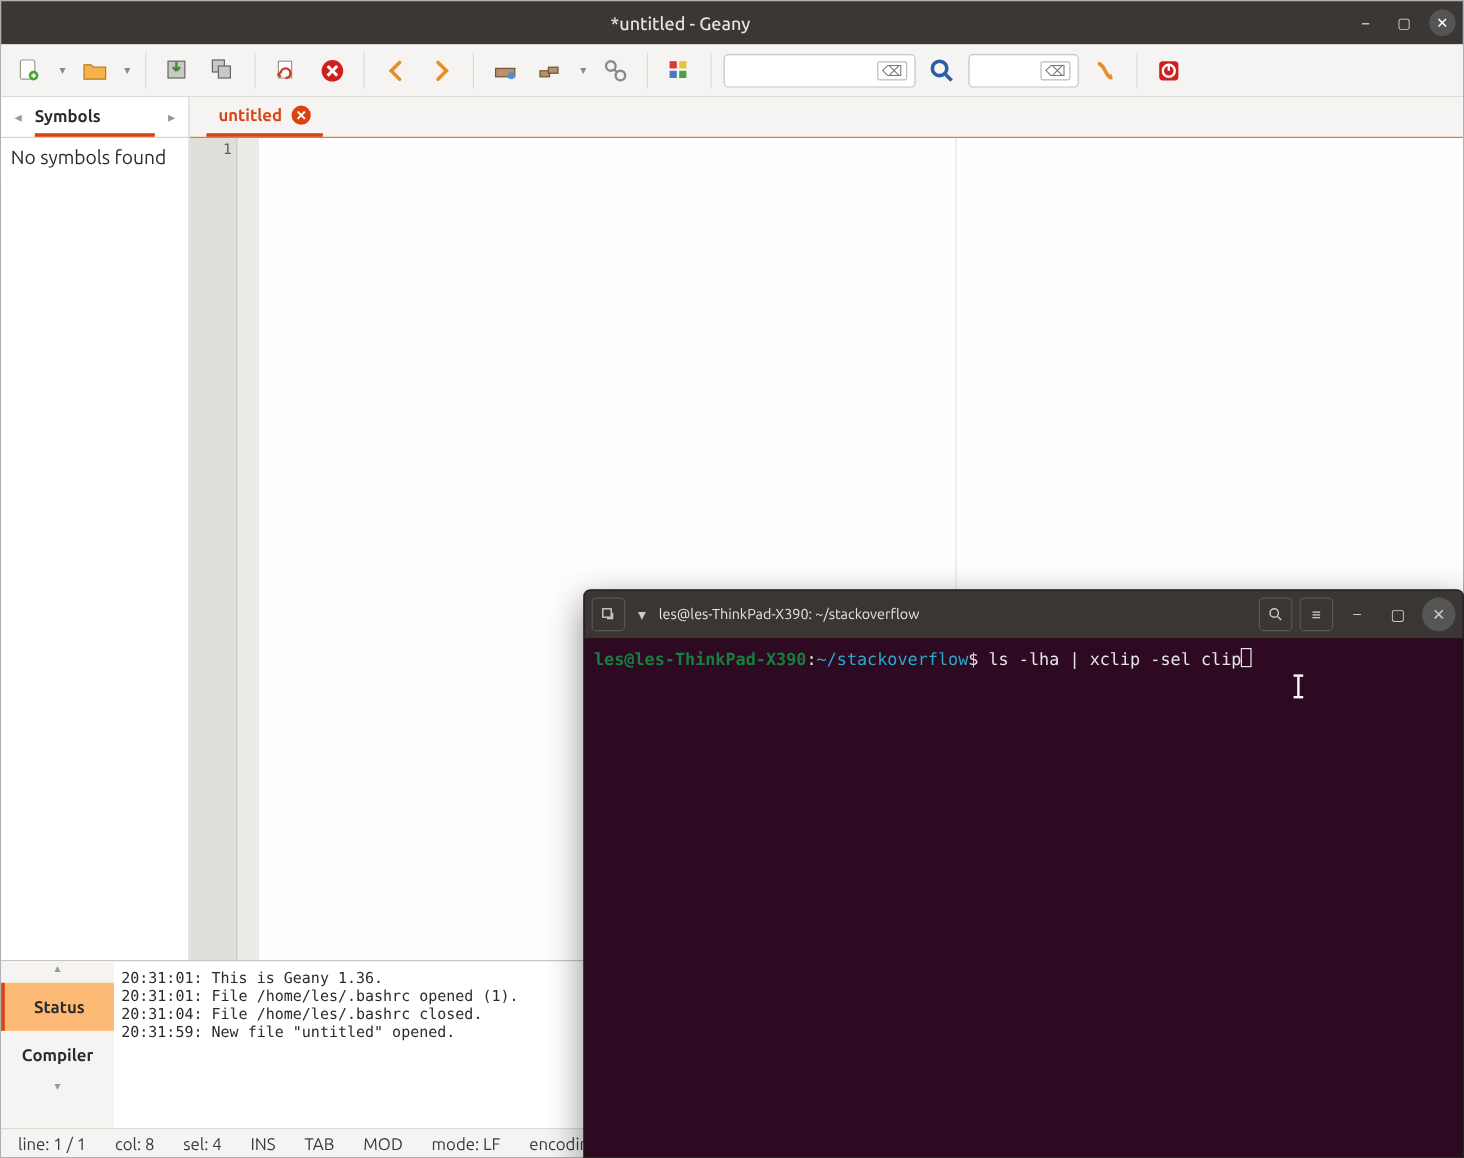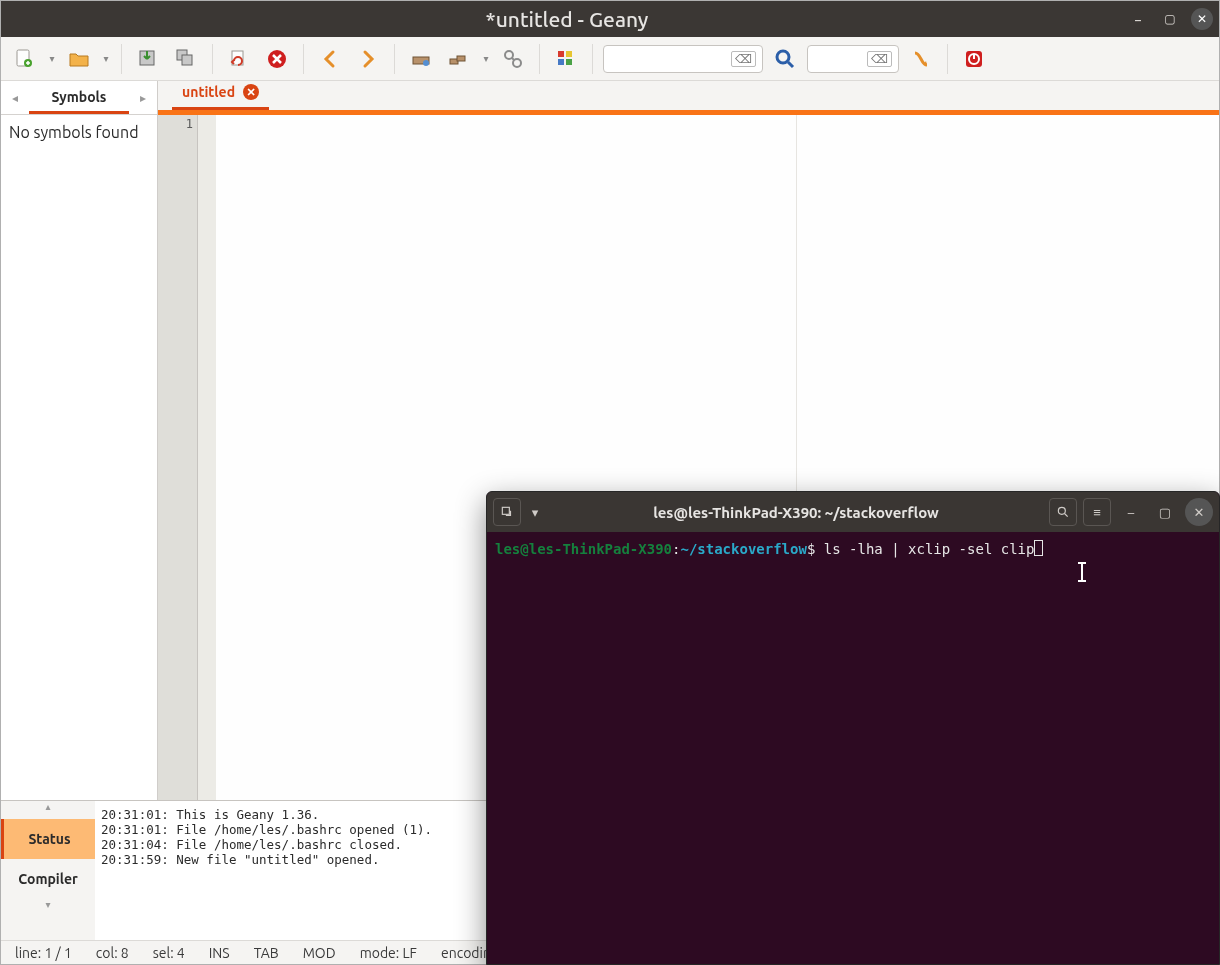--- a/index.html
+++ b/index.html
@@ -23,21 +23,21 @@
     position: absolute; top: 0; left: 0;
   }
   .titlebar {
     height: 36px;
     background: #3b3734;
     display: flex; align-items: center;
     color: #e7e5e3;
     font-weight: 500;
     padding: 0 6px;
   }
-  .titlebar .title { flex: 1; text-align: center; font-size: 21px; }
+  .titlebar .title { flex: 1; text-align: center; font-size: 15px; }
   .title-controls { display: flex; gap: 10px; align-items: center; }
   .title-btn {
     width: 22px; height: 22px; border-radius: 11px;
     display: flex; align-items: center; justify-content: center;
     color: #ddd9d5; font-size: 12px;
   }
   .title-btn.close { background: #555; color: #fff; }
 
   .menubar {
     height: 28px;
@@ -79,32 +79,32 @@
     width: 156px;
     background: #fff;
     display: flex; flex-direction: column;
   }
   .sidebar-tabs {
     height: 34px; display: flex; align-items: center;
     border-bottom: 1px solid #d5d2cf;
   }
   .side-arrow { width: 28px; text-align: center; color: #999; font-size: 12px; }
   .side-tab {
-    flex: 1; text-align: center; font-weight: 600; color: #2b2b2b;
+    flex: 1; text-align: left; font-weight: 600; color: #2b2b2b;
     border-bottom: 3px solid #d94412; padding-bottom: 6px; padding-top:7px;
   }
   .symbols-msg { padding: 8px; color: #2b2b2b; font-size: 16px; background:#fff; }
 
   .editor-pane {
     flex: 1; display: flex; flex-direction: column; background: #fff;
     border-left: 1px solid #d0cdca;
   }
   .doc-tabs {
     height: 34px; display: flex; align-items: flex-end;
-    border-bottom: 5px solid #f97316; padding-left: 14px; background:#f5f4f2;
+    border-bottom: 1px solid #f97316; padding-left: 14px; background:#f5f4f2;
   }
   .doc-tab {
     display: flex; align-items: center; gap: 8px;
     padding: 7px 10px 7px 10px;
     border-bottom: 3px solid #d94412;
     font-weight: 700; color: #d94412;
   }
   .doc-close { background: #d94412; color: #fff; border-radius: 50%; width:16px; height:16px; font-size:11px; display:flex; align-items:center; justify-content:center; }
 
   .editor-body { flex: 1; display: flex; background: #fff; }
@@ -149,28 +149,28 @@
   }
   .term-header {
     height: 40px; background: #3a3633;
     display: flex; align-items: center;
     padding: 0 6px; gap: 6px;
   }
   .term-header .sq {
     width: 28px; height: 28px; border: 1px solid #5a5653; border-radius: 4px;
     display:flex; align-items:center; justify-content:center; color:#cfcbc7; font-size:13px;
   }
-  .term-title { flex: 1; color: #e7e5e3; text-align: center; font-size: 15px; font-weight:700;}
+  .term-title { flex: 1; color: #e7e5e3; text-align: left; font-size: 12px; font-weight:400;}
   .term-body {
     flex: 1; background: #2d0a22;
     font-family: "DejaVu Sans Mono", monospace; font-size: 14px;
     color: #e6e6e6; padding: 6px 8px; white-space: pre;
   }
   .term-green  { color: #15803d; font-weight: bold; }
-  .term-cyan   { color: #2aa9c9; font-weight: bold; }
+  .term-cyan   { color: #2aa9c9; font-weight: normal; }
   .term-cursor { display:inline-block; width:9px; height:16px; border:1px solid #e6e6e6; transform:translateY(2px);}
   .term-ibeam {
     position: absolute; width: 2px; height: 16px; background: #fff;
   }
   .term-ibeam::before, .term-ibeam::after {
     content:''; position:absolute; width:8px; height:2px; background:#fff; left:-3px;
   }
   .term-ibeam::before { top:-2px; }
   .term-ibeam::after  { bottom:-2px; }
 </style>

